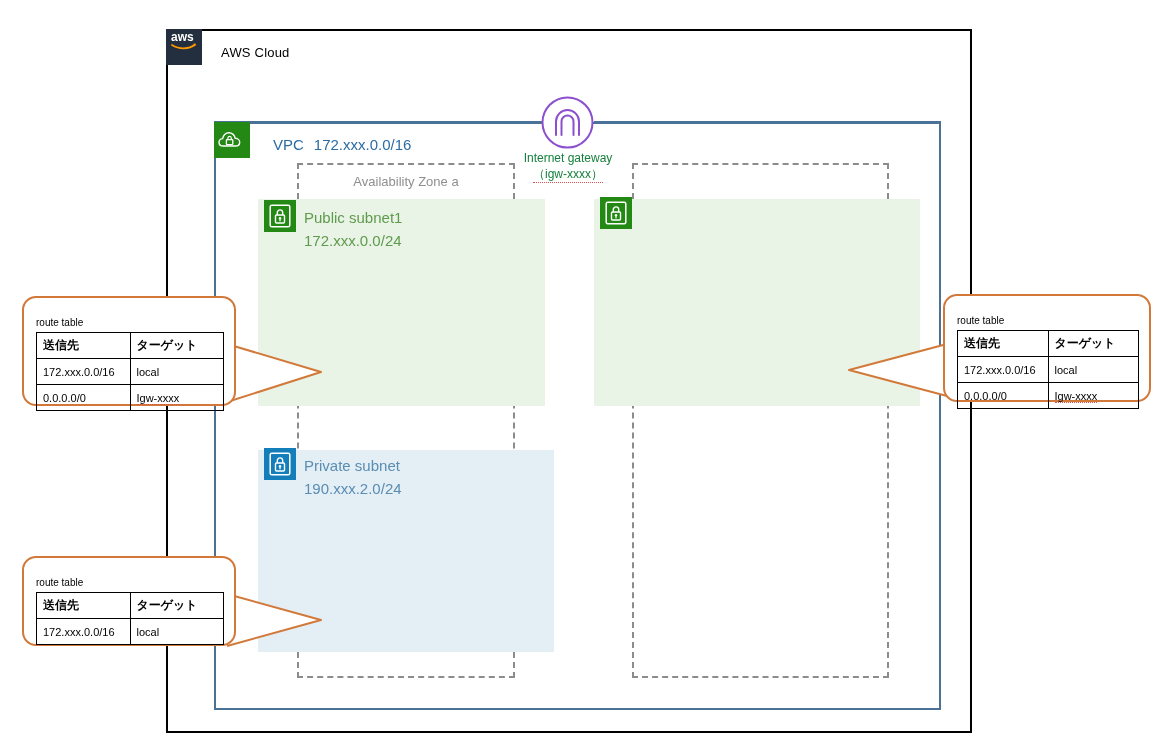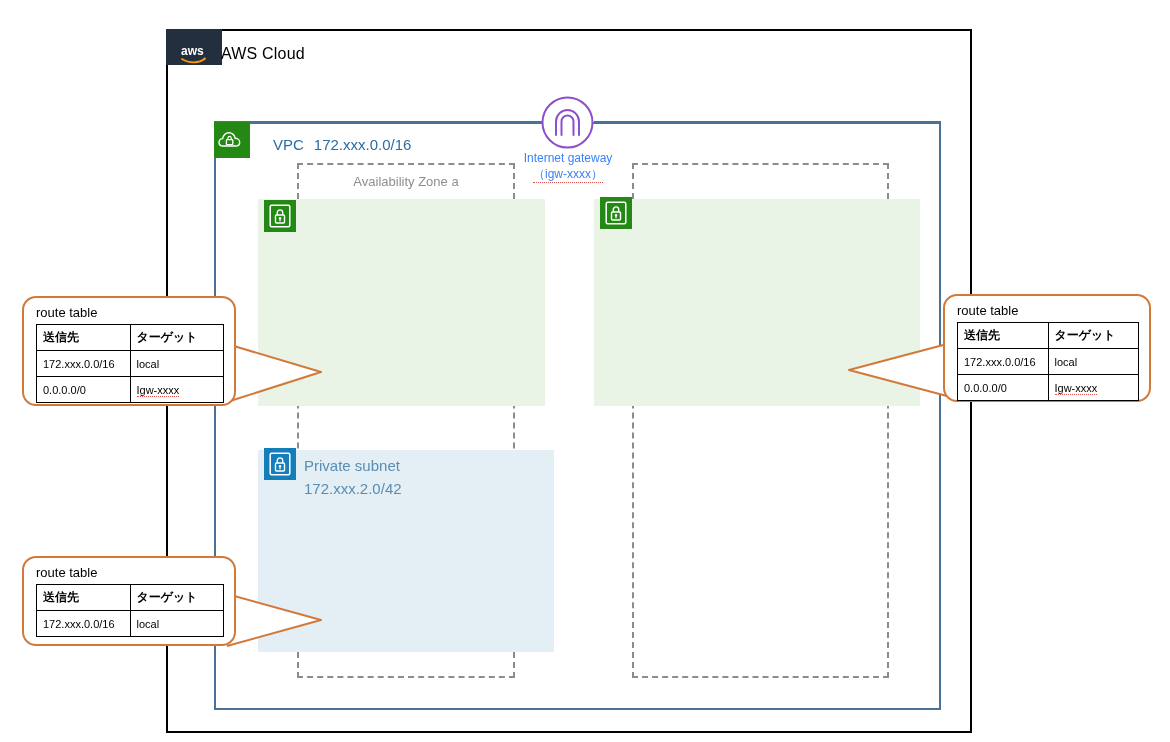--- a/index.html
+++ b/index.html
@@ -25,34 +25,34 @@
     top: 29px;
     width: 806px;
     height: 704px;
     border: 2px solid #000000;
     box-sizing: border-box;
   }
   .aws-logo {
     position: absolute;
     left: 166px;
     top: 29px;
-    width: 56px;
+    width: 36px;
     height: 36px;
     background: #232F3E;
     box-sizing: border-box;
     display: flex;
-    align-items: flex-end;
+    align-items: flex-start;
     justify-content: center;
   }
   .aws-logo svg { display: block; }
   .aws-cloud-label {
     position: absolute;
     left: 221px;
     top: 45px;
-    font-size: 16px;
+    font-size: 13px;
     color: #000000;
     letter-spacing: 0.2px;
     white-space: nowrap;
   }
 
   
   .vpc-box {
     position: absolute;
     left: 214px;
     top: 122px;
@@ -108,21 +108,21 @@
     width: 53px;
     height: 53px;
   }
   .igw-caption {
     position: absolute;
     left: 478px;
     top: 150px;
     width: 180px;
     text-align: center;
     font-size: 12px;
-    color: #3b82f6;
+    color: #15803d;
     line-height: 16px;
   }
   .igw-caption .igw-id {
     display: block;
     border-bottom: 1px dotted #d9534f;
     width: fit-content;
     margin: 0 auto;
   }
 
   
@@ -190,24 +190,25 @@
     border: 2px solid #d2793a;
     border-radius: 14px;
     background: #ffffff;
     box-sizing: border-box;
   }
   .callout-inner {
     position: relative;
     padding: 9px 12px 10px 14px;
   }
   .callout-title {
-    font-size: 13px;
+    font-size: 10px;
     color: #000000;
     margin-bottom: 4px;
     white-space: nowrap;
+    margin-top: 12px;
   }
   table.rt {
     border-collapse: collapse;
     width: 100%;
     table-layout: fixed;
     border-radius: 16px;
   }
   table.rt th, table.rt td {
     border: 1px solid #000000;
     font-size: 11px;
@@ -292,20 +293,24 @@
   <div class="subnet-fill subnet-public1"></div>
   <div class="subnet-icon green icon-public1">
     <svg width="22" height="24" viewBox="0 0 22 24">
       <rect x="1.2" y="1.2" width="19.6" height="21.6" rx="1.5" fill="none" stroke="#ffffff" stroke-width="1.5"></rect>
       <rect x="6.5" y="11" width="9" height="8" rx="1" fill="none" stroke="#ffffff" stroke-width="1.4"></rect>
       <path d="M8.3 11 L8.3 8.6 C8.3 7.1, 9.5 5.9, 11 5.9 C12.5 5.9, 13.7 7.1, 13.7 8.6 L13.7 11" fill="none" stroke="#ffffff" stroke-width="1.4"></path>
       <circle cx="11" cy="14.3" r="1.2" fill="#ffffff"></circle>
       <rect x="10.4" y="14.3" width="1.2" height="3.1" fill="#ffffff"></rect>
     </svg>
   </div>
+  <div class="subnet-label green label-public1">
+    <div>Public subnet1</div>
+    <div>172.xxx.0.0/24</div>
+  </div>
 
   <div class="subnet-fill subnet-public2"></div>
   <div class="subnet-icon green icon-public2">
     <svg width="22" height="24" viewBox="0 0 22 24">
       <rect x="1.2" y="1.2" width="19.6" height="21.6" rx="1.5" fill="none" stroke="#ffffff" stroke-width="1.5"></rect>
       <rect x="6.5" y="11" width="9" height="8" rx="1" fill="none" stroke="#ffffff" stroke-width="1.4"></rect>
       <path d="M8.3 11 L8.3 8.6 C8.3 7.1, 9.5 5.9, 11 5.9 C12.5 5.9, 13.7 7.1, 13.7 8.6 L13.7 11" fill="none" stroke="#ffffff" stroke-width="1.4"></path>
       <circle cx="11" cy="14.3" r="1.2" fill="#ffffff"></circle>
       <rect x="10.4" y="14.3" width="1.2" height="3.1" fill="#ffffff"></rect>
     </svg>
@@ -316,21 +321,21 @@
     <svg width="22" height="24" viewBox="0 0 22 24">
       <rect x="1.2" y="1.2" width="19.6" height="21.6" rx="1.5" fill="none" stroke="#ffffff" stroke-width="1.5"></rect>
       <rect x="6.5" y="11" width="9" height="8" rx="1" fill="none" stroke="#ffffff" stroke-width="1.4"></rect>
       <path d="M8.3 11 L8.3 8.6 C8.3 7.1, 9.5 5.9, 11 5.9 C12.5 5.9, 13.7 7.1, 13.7 8.6 L13.7 11" fill="none" stroke="#ffffff" stroke-width="1.4"></path>
       <circle cx="11" cy="14.3" r="1.2" fill="#ffffff"></circle>
       <rect x="10.4" y="14.3" width="1.2" height="3.1" fill="#ffffff"></rect>
     </svg>
   </div>
   <div class="subnet-label blue label-private">
     <div>Private subnet</div>
-    <div>172.xxx.2.0/42</div>
+    <div>190.xxx.2.0/24</div>
   </div>
 
   <svg class="callout-pointer ptr-left-top" viewBox="0 0 100 66">
     <path d="M2 4 L96 32 L2 62" fill="#ffffff" stroke="#d2793a" stroke-width="2" stroke-linejoin="round"></path>
     <rect x="0" y="6" width="6" height="54" fill="#ffffff"></rect>
   </svg>
   <div class="callout callout-left-top">
     <div class="callout-body"></div>
     <div class="callout-inner">
       <div class="callout-title">route table</div>

